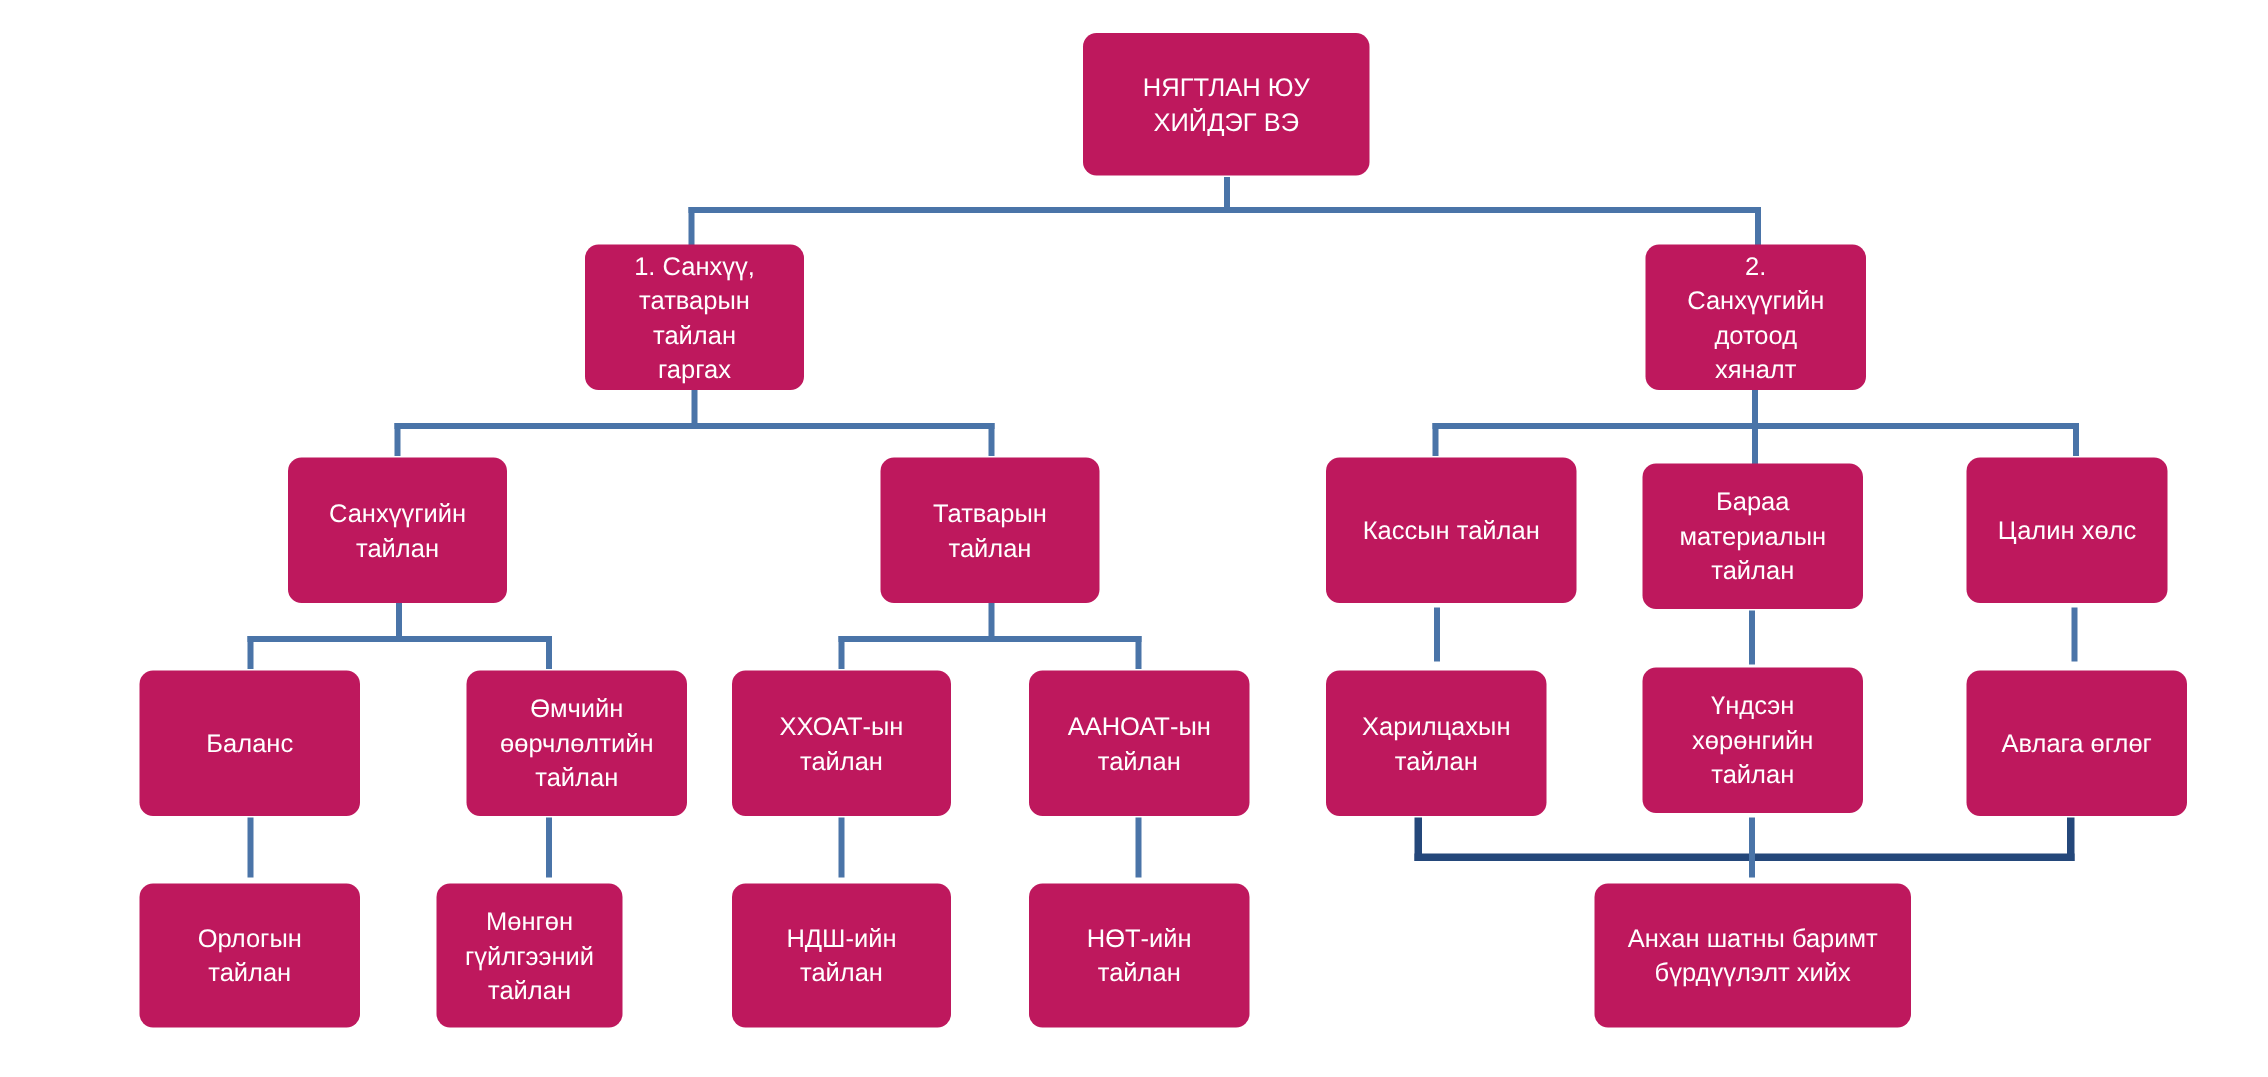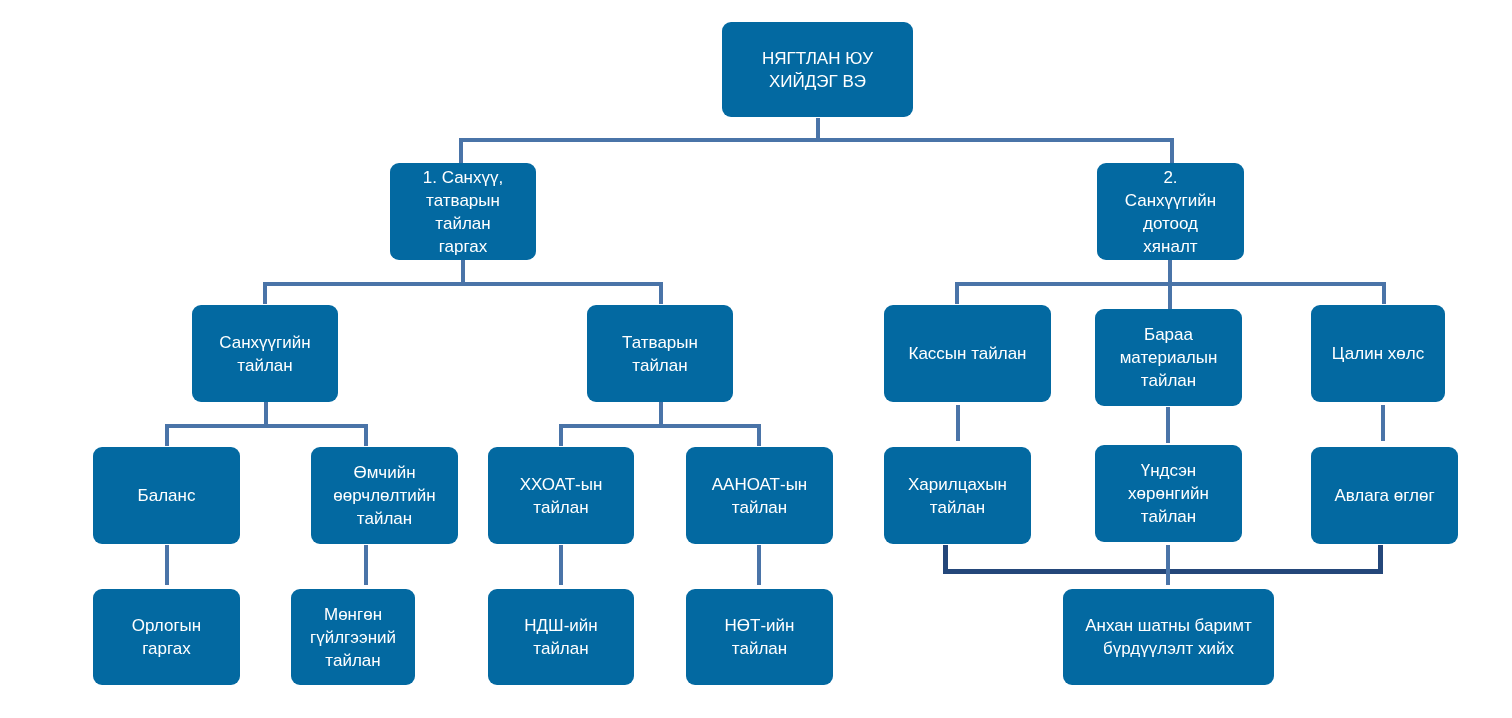--- a/index.html
+++ b/index.html
@@ -1,18 +1,18 @@
 <!DOCTYPE html>
 <html><head>
 <meta charset="utf-8">
 <style>
   html, body { margin: 0; padding: 0; background: #ffffff; }
   body { width: 1512px; height: 718px; position: relative; overflow: hidden;
          font-family: "Liberation Sans", "DejaVu Sans", sans-serif; }
-  .node { position: absolute; background: #0369a1; border-radius: 9px;
+  .node { position: absolute; background: #be185d; border-radius: 9px;
           color: #ffffff; display: flex; align-items: center; justify-content: center;
           text-align: center; font-size: 17px; line-height: 23px; box-sizing: border-box;
           padding: 0 20px; }
   .node span { white-space: pre-line; }
   .ln { position: absolute; background: #4a74a8; }
   .ln.dark { background: #24477a; }
 </style>
 </head>
 <body>
 
@@ -94,21 +94,21 @@
   <span>ХХОАТ-ын
 тайлан</span>
 </div>
 <div class="node" style="left:686px;top:447px;width:147px;height:97px;">
   <span>ААНОАТ-ын
 тайлан</span>
 </div>
 
 <div class="node" style="left:93px;top:589px;width:147px;height:96px;">
   <span>Орлогын
-гаргах</span>
+тайлан</span>
 </div>
 <div class="node" style="left:291px;top:589px;width:124px;height:96px;">
   <span>Мөнгөн
 гүйлгээний
 тайлан</span>
 </div>
 <div class="node" style="left:488px;top:589px;width:146px;height:96px;">
   <span>НДШ-ийн
 тайлан</span>
 </div>

